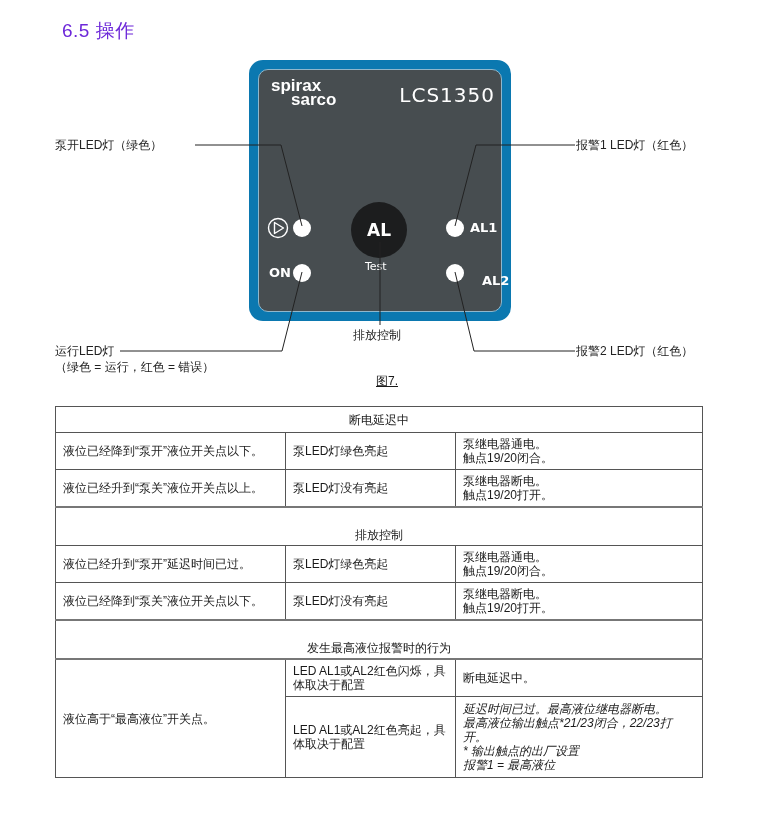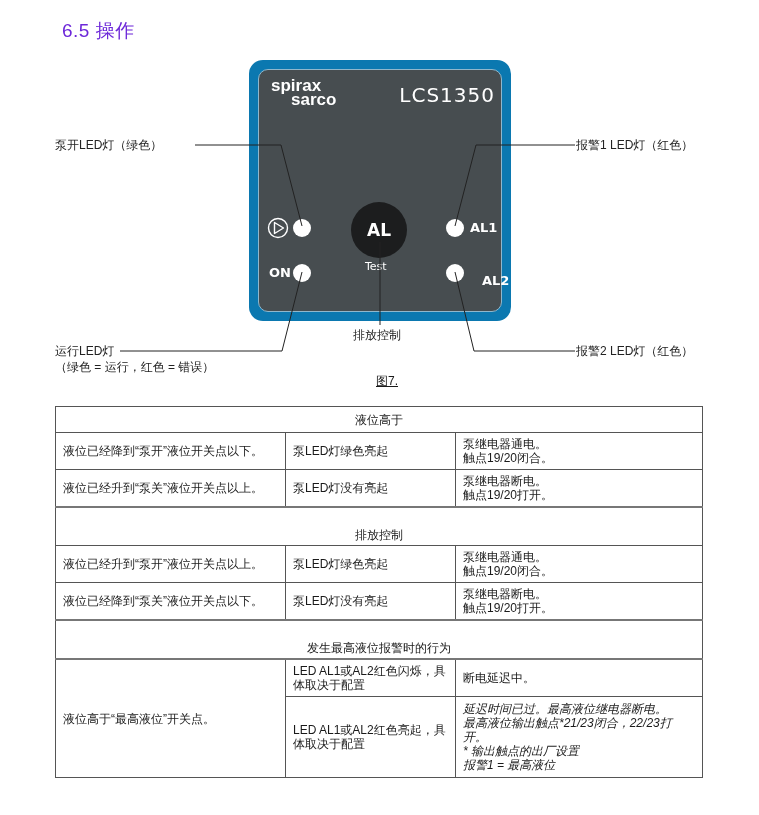--- a/index.html
+++ b/index.html
@@ -88,40 +88,40 @@
 <div class="abs callout" style="left:55px; top:344px;">运行LED灯</div>
 <div class="abs callout" style="left:55px; top:360px;">（绿色 = 运行，红色 = 错误）</div>
 <div class="abs callout" style="left:353px; top:328px;">排放控制</div>
 <div class="abs callout" style="left:576px; top:344px;">报警2 LED灯（红色）</div>
 
 <div class="abs fig-caption">图7.</div>
 
 <table class="ops">
   <tbody>
       <tr>
-    <td colspan="3" class="hdr">液位高于</td>
+    <td colspan="3" class="hdr">断电延迟中</td>
   </tr>
   <tr>
     <td class="c1">液位已经降到“泵开”液位开关点以下。</td>
     <td class="c2">泵LED灯绿色亮起</td>
     <td class="ml">泵继电器通电。
 触点19/20闭合。</td>
   </tr>
   <tr>
     <td class="c1">液位已经升到“泵关”液位开关点以上。</td>
     <td class="c2">泵LED灯没有亮起</td>
     <td class="ml">泵继电器断电。
 触点19/20打开。</td>
   </tr>
 
   <tr class="sep">
     <td colspan="3" class="hdr-tall">排放控制</td>
   </tr>
   <tr>
-    <td class="c1">液位已经升到“泵开”液位开关点以上。</td>
+    <td class="c1">液位已经升到“泵开”延迟时间已过。</td>
     <td class="c2">泵LED灯绿色亮起</td>
     <td class="ml">泵继电器通电。
 触点19/20闭合。</td>
   </tr>
   <tr>
     <td class="c1">液位已经降到“泵关”液位开关点以下。</td>
     <td class="c2">泵LED灯没有亮起</td>
     <td class="ml">泵继电器断电。
 触点19/20打开。</td>
   </tr>

